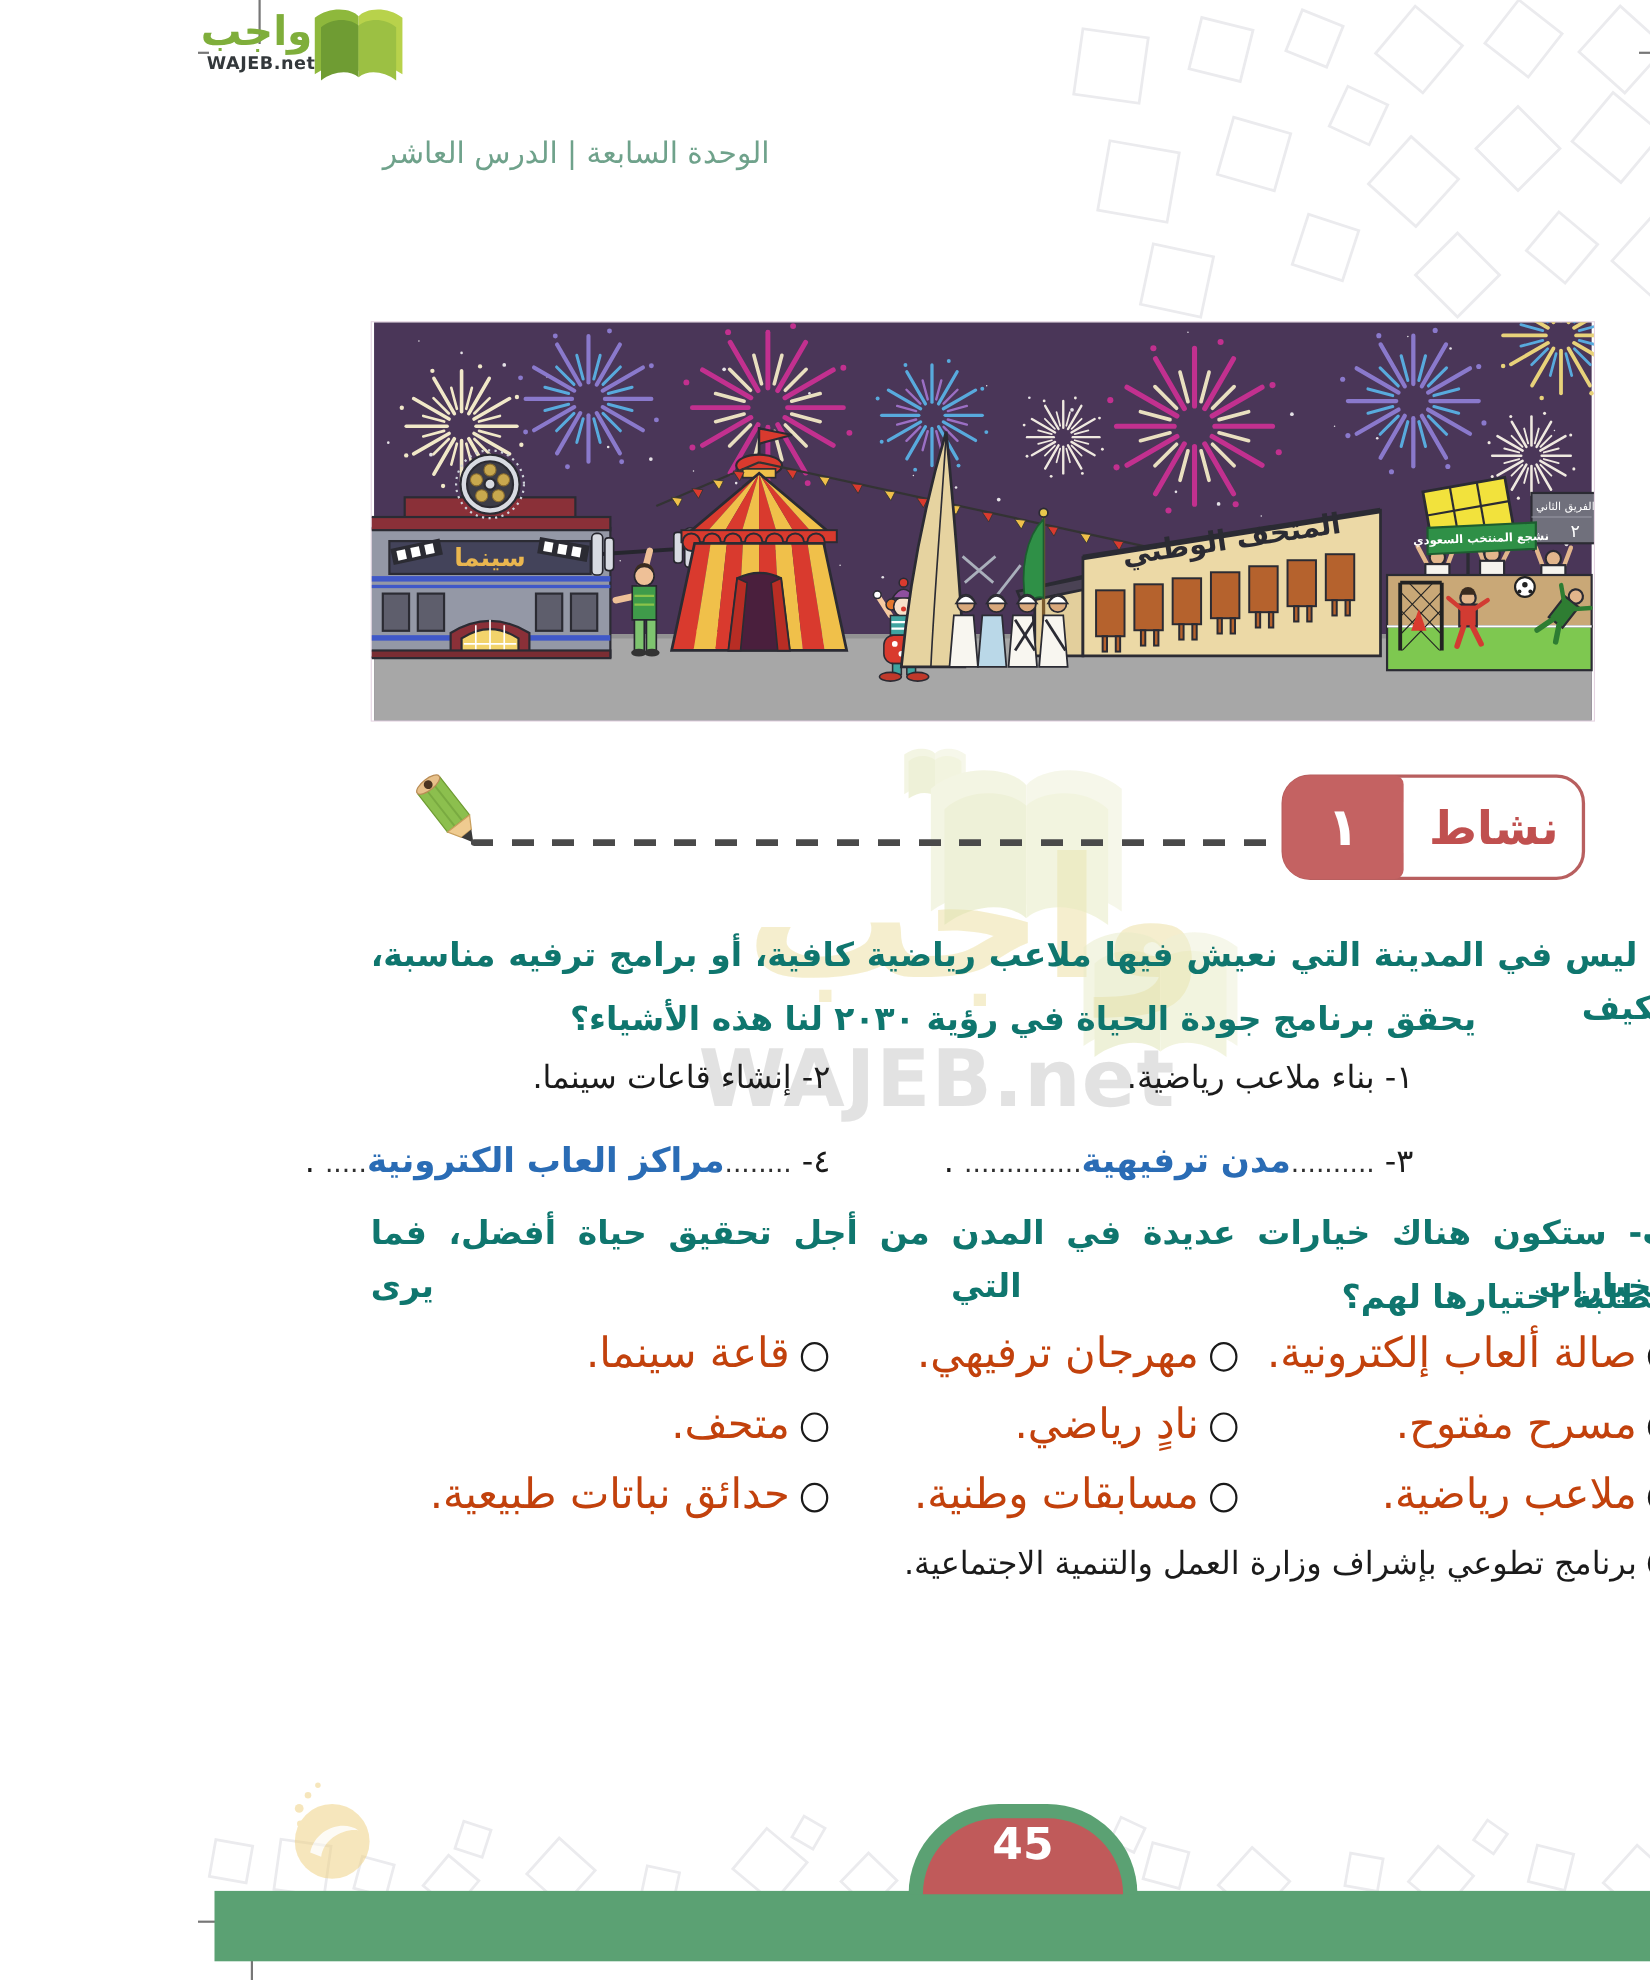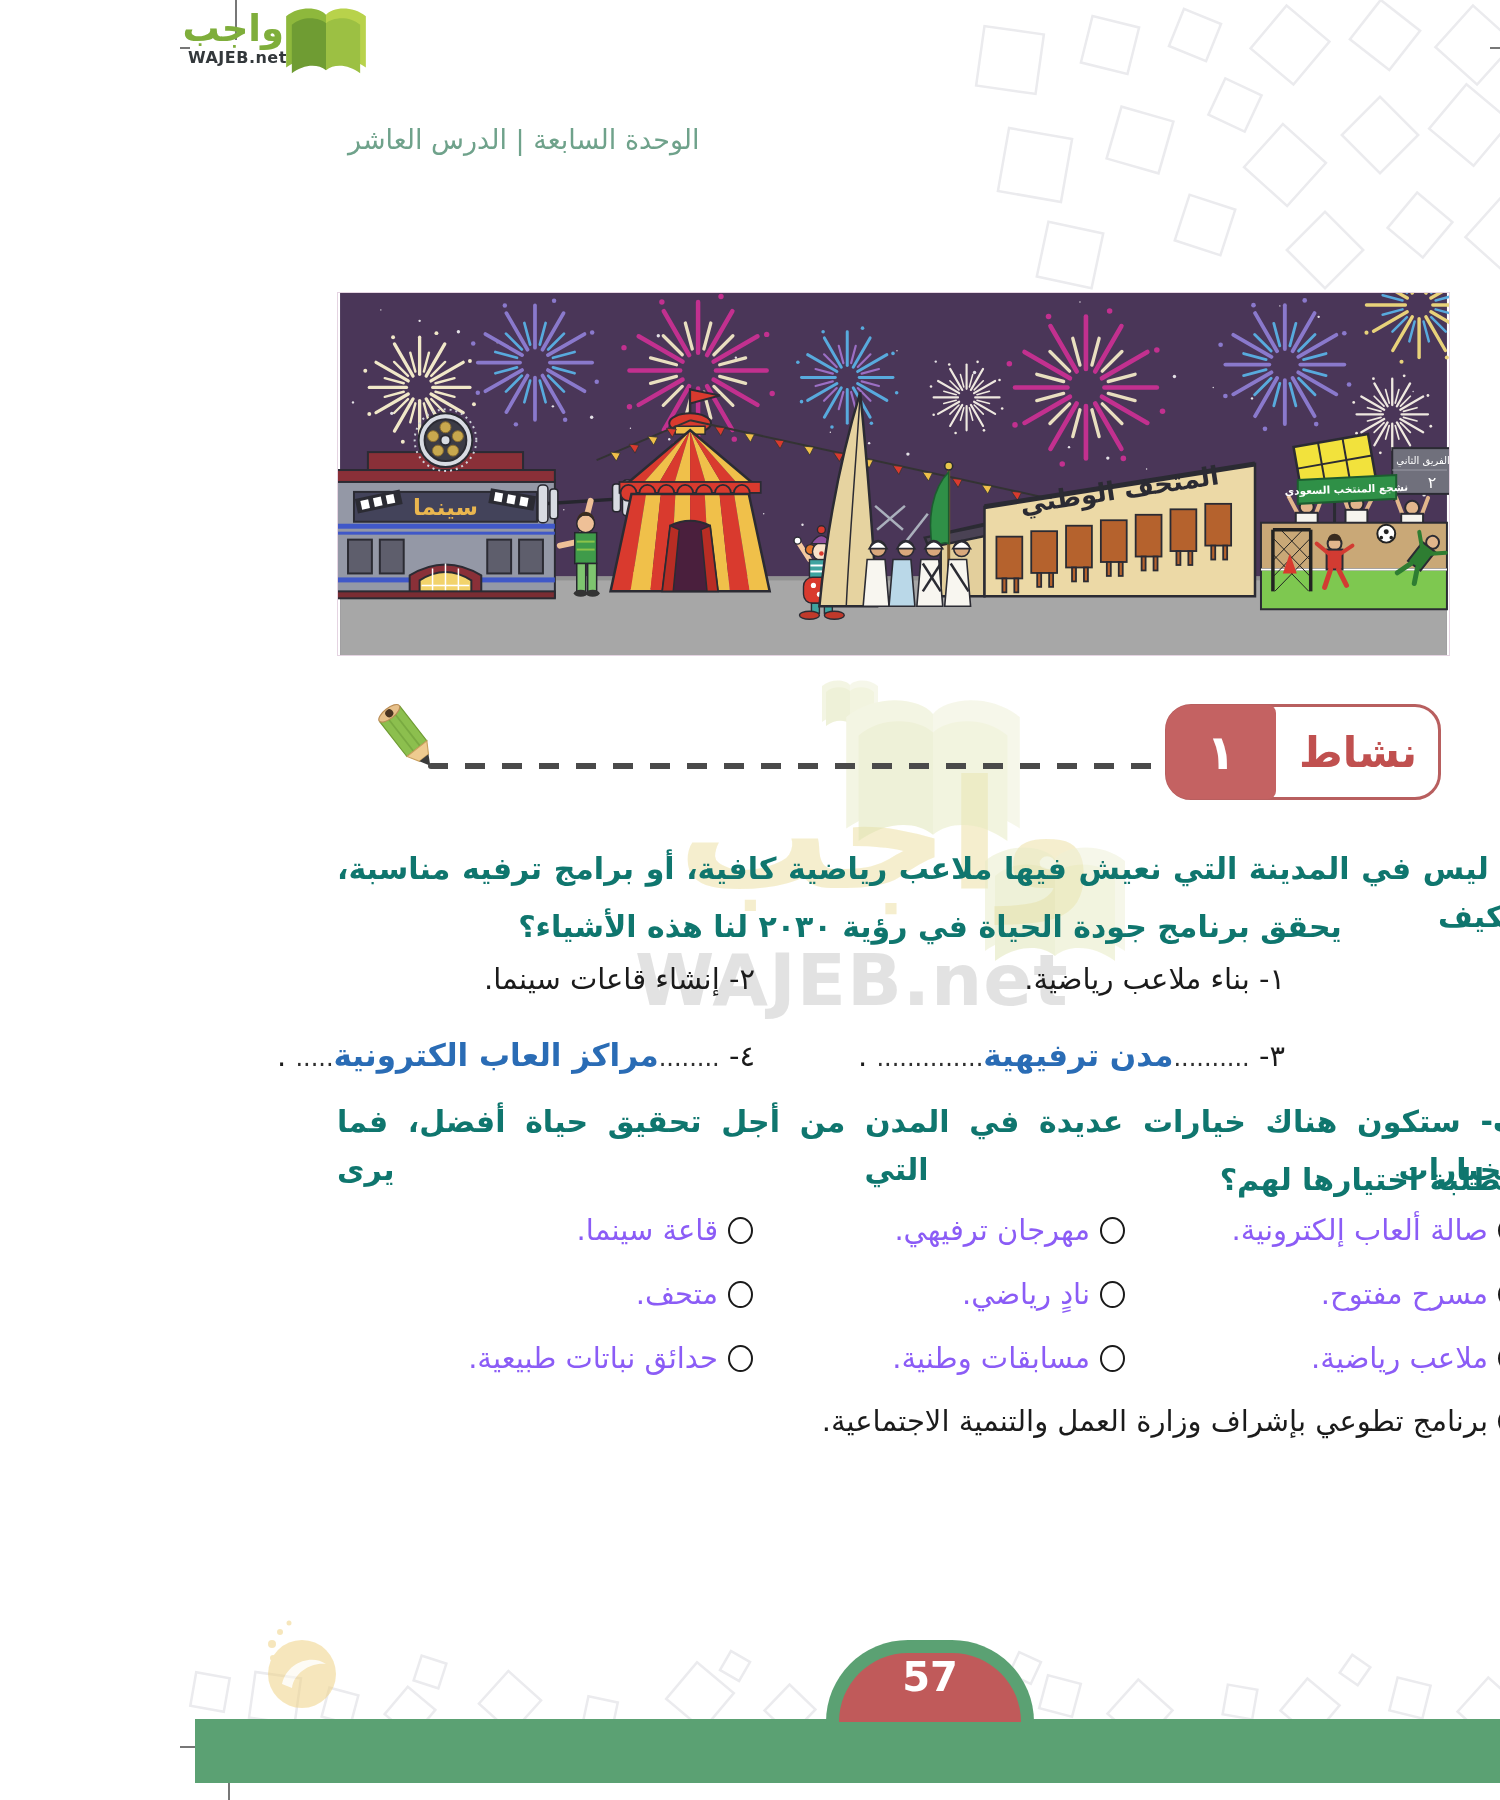--- a/index.html
+++ b/index.html
@@ -28,21 +28,21 @@
   
   .red{color:#0f766e;font-weight:700;font-size:30px;line-height:48px;}
   .qa{position:absolute;left:157px;width:1186px;z-index:2;direction:rtl;}
   .jline{text-align:justify;text-align-last:justify;}
   .cline{text-align:left;text-align-last:center;}
   .rline{text-align:right;}
   .ans{position:absolute;font-size:29px;color:#1b1b1b;z-index:2;direction:rtl;white-space:nowrap;}
   .dots{font-size:24px;color:#2f2f2f;letter-spacing:1px;}
   .blue{color:#2a6cb5;font-weight:700;font-size:31px;}
   .opt-grid{position:absolute;left:157px;top:1210px;width:1186px;display:grid;grid-template-columns:398px 372px 1fr;row-gap:24px;direction:rtl;z-index:2;}
-  .opt{font-size:29px;color:#8b5cf6;line-height:40px;white-space:nowrap;}
+  .opt{font-size:38px;color:#c2410c;line-height:40px;white-space:nowrap;}
   .circ{display:inline-block;width:25px;height:27px;border:2.5px solid #1a1a1a;border-radius:50%;margin-inline-end:10px;transform:translateY(4px);background:transparent;}
   .opt-full{position:absolute;left:157px;width:1186px;font-size:29px;color:#1b1b1b;z-index:2;direction:rtl;white-space:nowrap;}
   
   .footer-bar{position:absolute;left:15px;top:1719px;width:1470px;height:64px;background:#5ba173;z-index:2;}
   .dome-outer{position:absolute;left:646px;top:1640px;width:208px;height:82px;background:#5ba173;border-radius:110px 110px 0 0;z-index:2;}
   .dome-inner{position:absolute;left:13px;top:13px;width:182px;height:69px;background:#c05a5a;border-radius:95px 95px 0 0;}
   .page-num{position:absolute;left:0;top:14px;width:208px;text-align:center;color:#fff;font-size:40px;font-weight:700;}
   svg text{font-family:"DejaVu Sans",sans-serif;}
 </style>
 </head>
@@ -845,16 +845,16 @@
     <path d="M40,72 C45,50 70,42 84,52 C70,50 52,60 50,76 Z" fill="#fff" opacity=".85"></path>
     <circle cx="30" cy="32" r="4" fill="#f0d386"></circle>
       <circle cx="38" cy="20" r="3" fill="#f0d386"></circle>
     <circle cx="47" cy="11" r="2.5" fill="#f0d386"></circle>
       <circle cx="31" cy="46" r="3" fill="#f0d386"></circle>
   </svg>
 
   <div class="footer-bar"></div>
   <div class="dome-outer">
     <div class="dome-inner"></div>
-    <div class="page-num">57</div>
+    <div class="page-num">45</div>
   </div>
 
 </div>
 
 </body></html>

